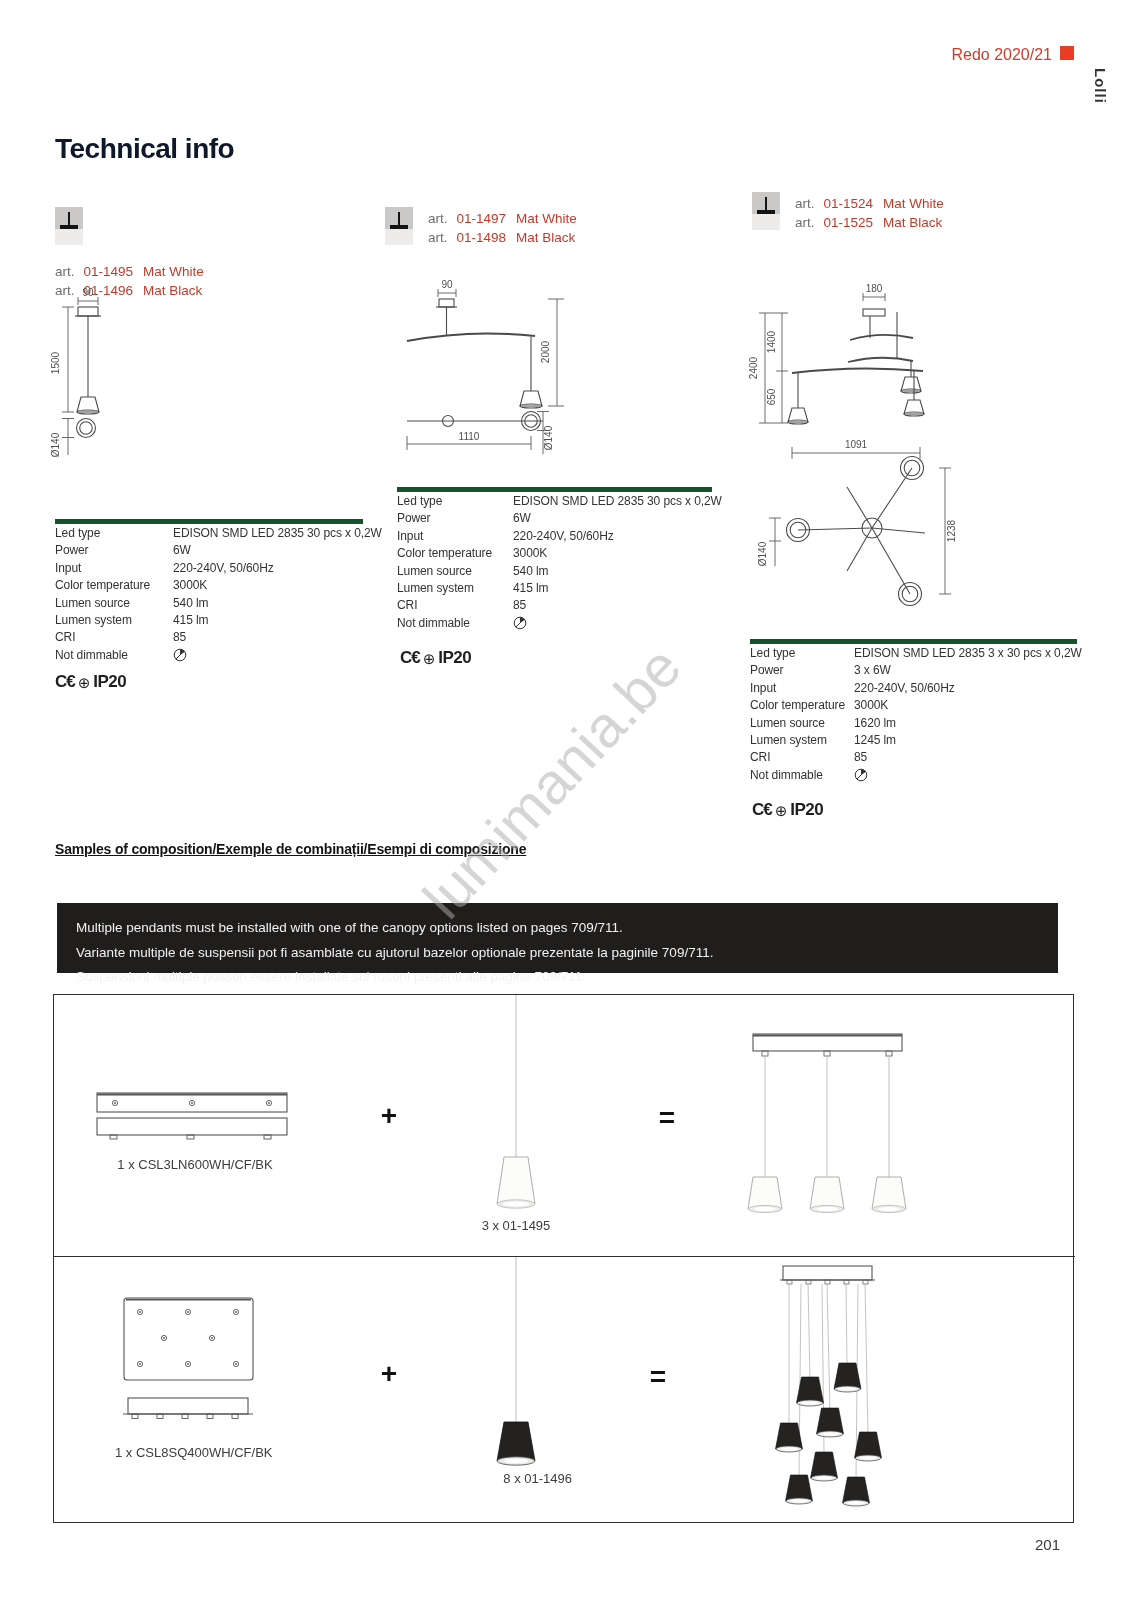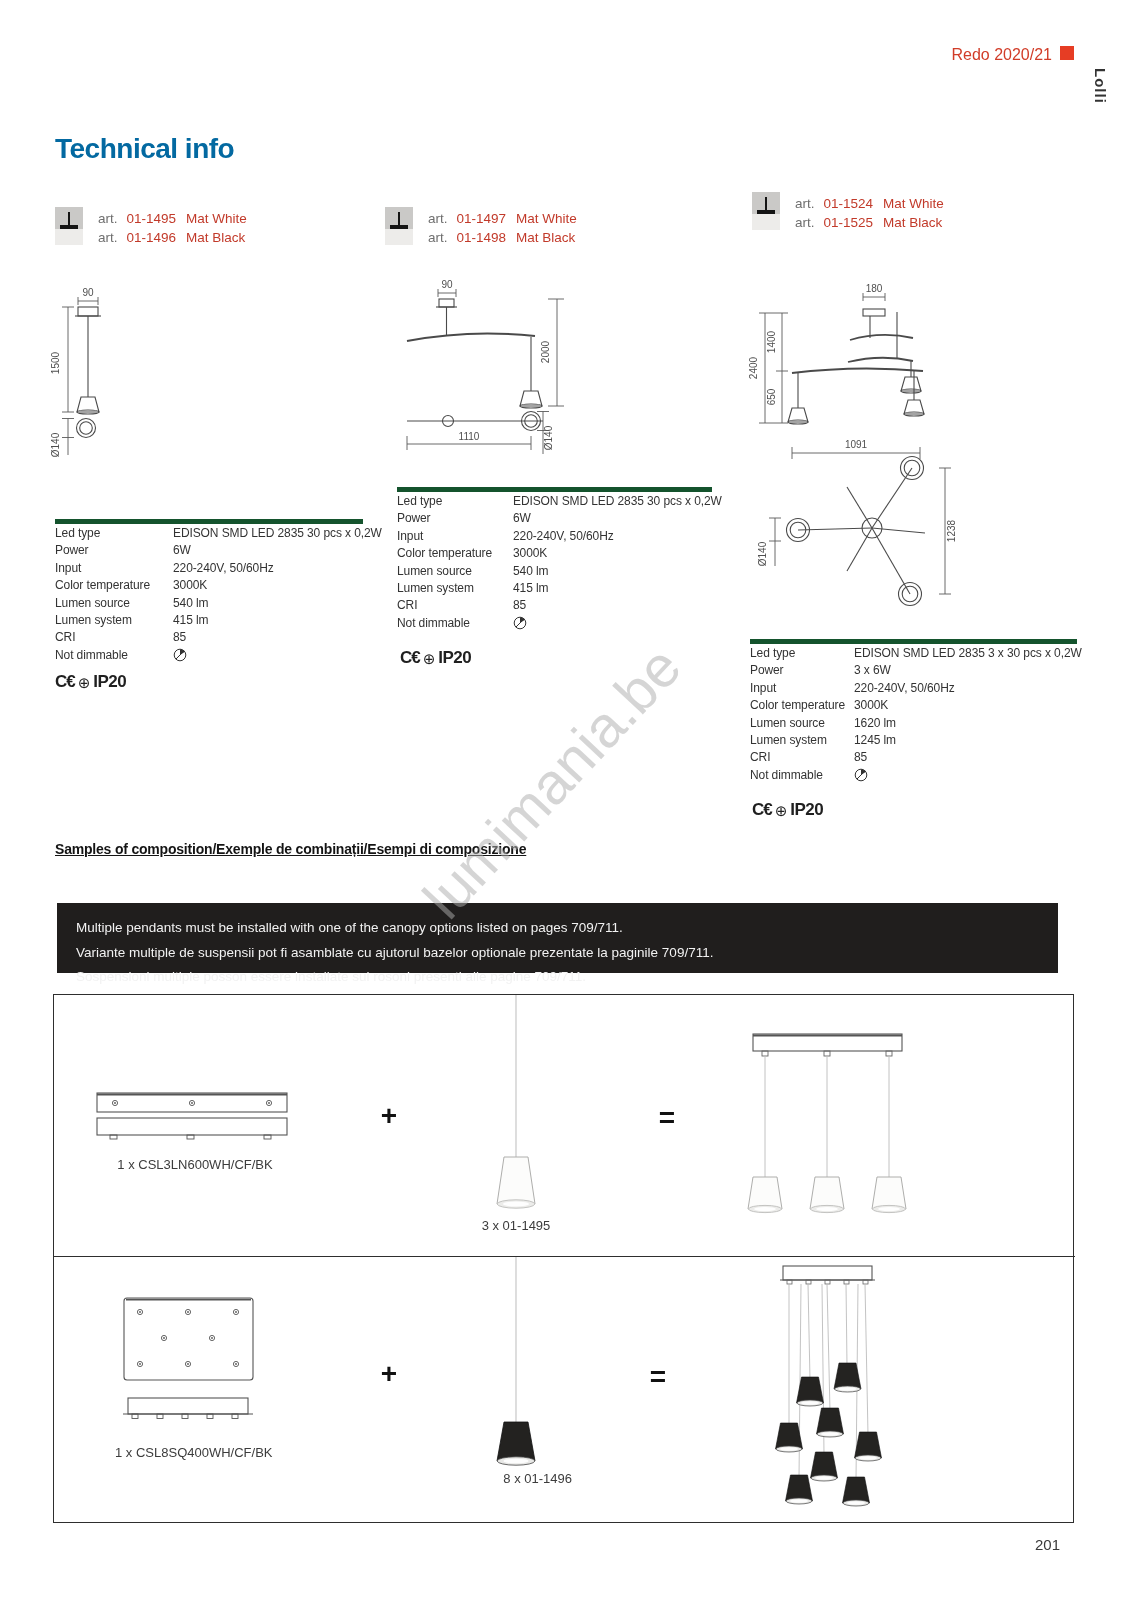--- a/index.html
+++ b/index.html
@@ -7,21 +7,21 @@
     width:1131px;height:1600px;position:relative;background:#ffffff;
     font-family:"Liberation Sans",sans-serif;color:#2b2b2b;overflow:hidden;
   }
   .abs{position:absolute;}
 
   
   .catalog-edition{left:880px;top:46px;width:172px;text-align:right;font-size:16px;color:#d13c28;}
   .brand-square{left:1060px;top:46px;width:14px;height:14px;background:#e63d24;}
   .family-vertical{left:1092px;top:68px;writing-mode:vertical-rl;font-weight:bold;font-size:15px;letter-spacing:1px;color:#333;}
 
-  .page-title{left:55px;top:133px;font-size:28px;font-weight:bold;color:#0369a1;letter-spacing:-0.5px;}
+  .page-title{left:55px;top:133px;font-size:28px;font-weight:bold;color:#0f172a;letter-spacing:-0.5px;}
 
   
   .product-head{display:flex;gap:15px;}
   .prod-icon{width:28px;height:38px;position:relative;flex:none;}
   .prod-icon .half-top{position:absolute;left:0;top:0;width:28px;height:22px;background:#cac9c7;}
   .prod-icon .half-bottom{position:absolute;left:0;top:22px;width:28px;height:16px;background:#edecea;}
   .prod-icon .stem{position:absolute;left:13px;top:5px;width:2px;height:13px;background:#141414;}
   .prod-icon .shade{position:absolute;left:5px;top:18px;width:18px;height:4px;background:#141414;}
   .art-lines{font-size:13.5px;line-height:19px;padding-top:2px;white-space:nowrap;}
   .art-prefix{color:#6e6e6e;margin-right:9px;}
@@ -66,21 +66,21 @@
   }
 </style>
 </head>
 <body>
 
 <div class="abs catalog-edition">Redo 2020/21</div>
 <div class="abs brand-square"></div>
 <div class="abs family-vertical">Lolli</div>
 <div class="abs page-title">Technical info</div>
 
-<div class="abs product-head" style="left:55px;top:207px;">
+<div class="abs product-head" style="left:55px;top:207px;flex-direction:column;">
   <div class="prod-icon">
     <div class="half-top"></div>
       <div class="half-bottom"></div>
       <div class="stem"></div>
       <div class="shade"></div>
   </div>
   <div class="art-lines">
     <div><span class="art-prefix">art.</span><span class="art-code">01-1495</span><span class="art-finish">Mat White</span></div>
     <div><span class="art-prefix">art.</span><span class="art-code">01-1496</span><span class="art-finish">Mat Black</span></div>
   </div>

